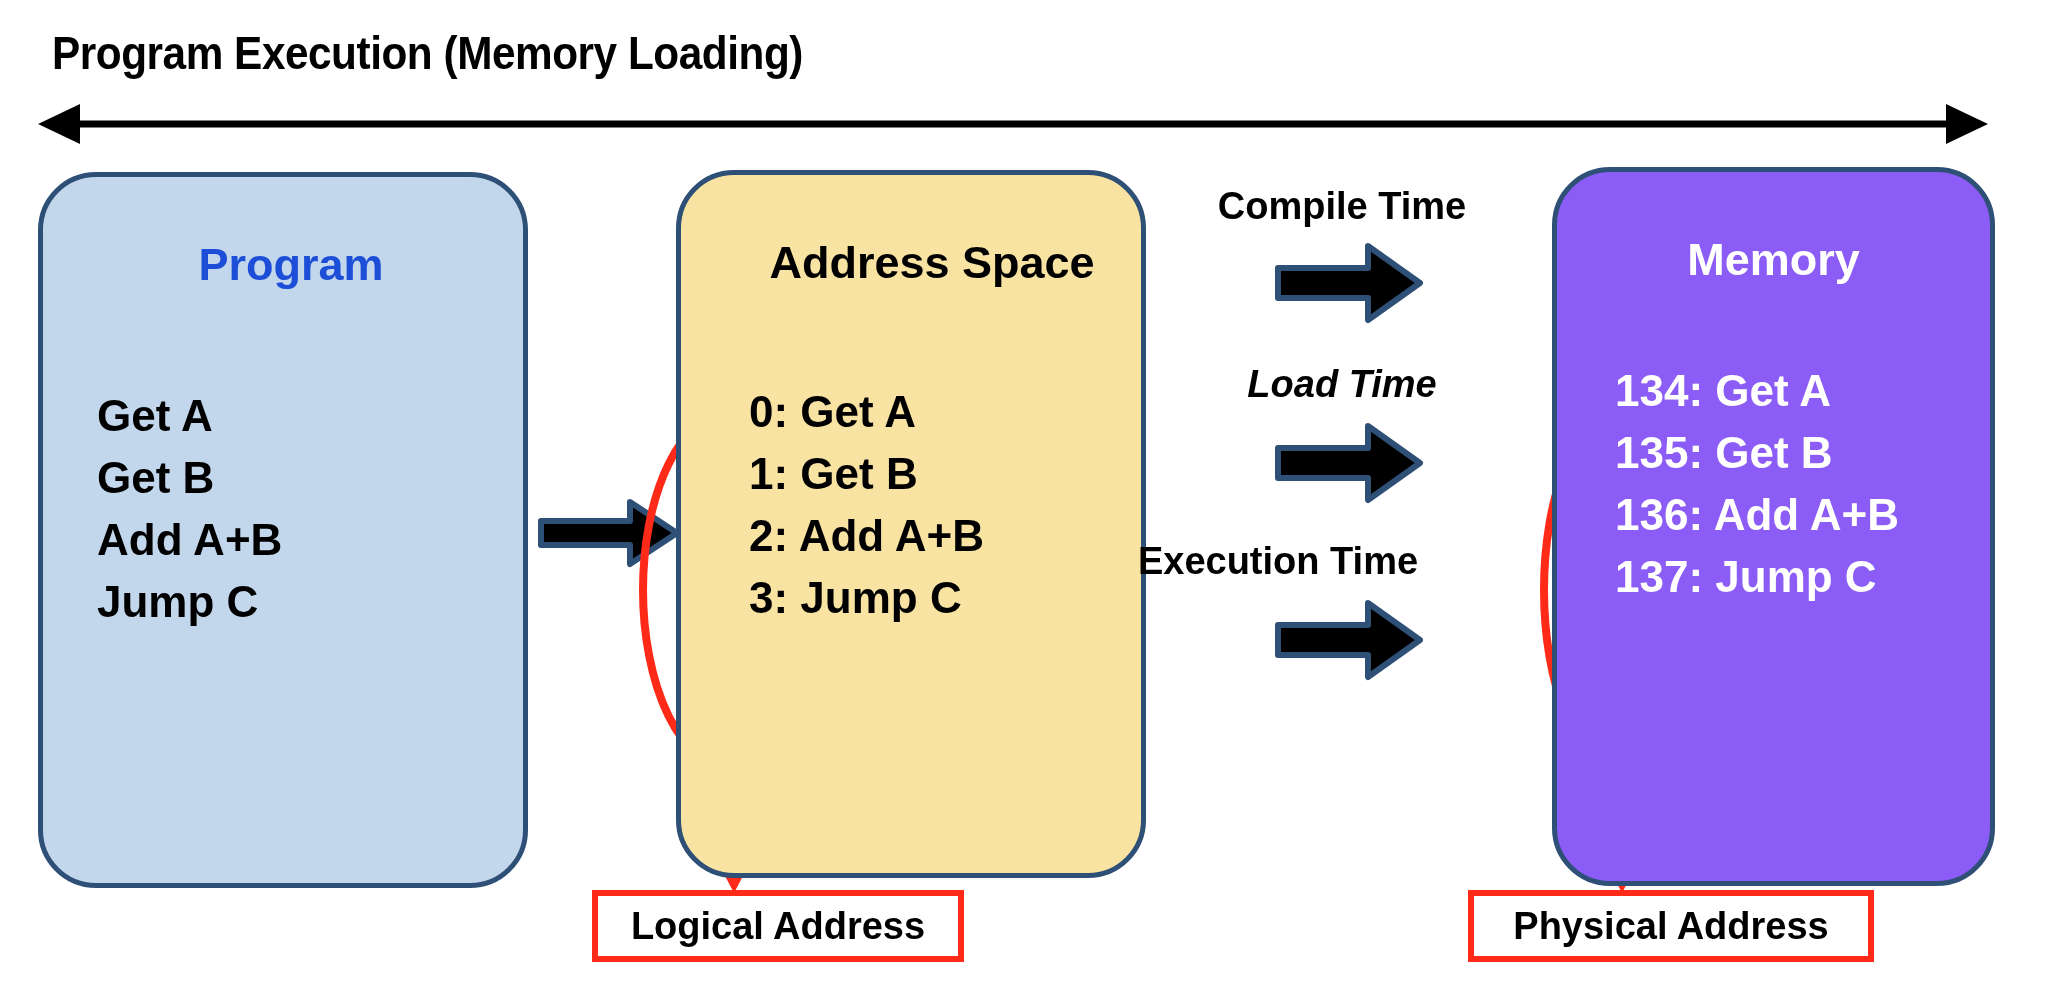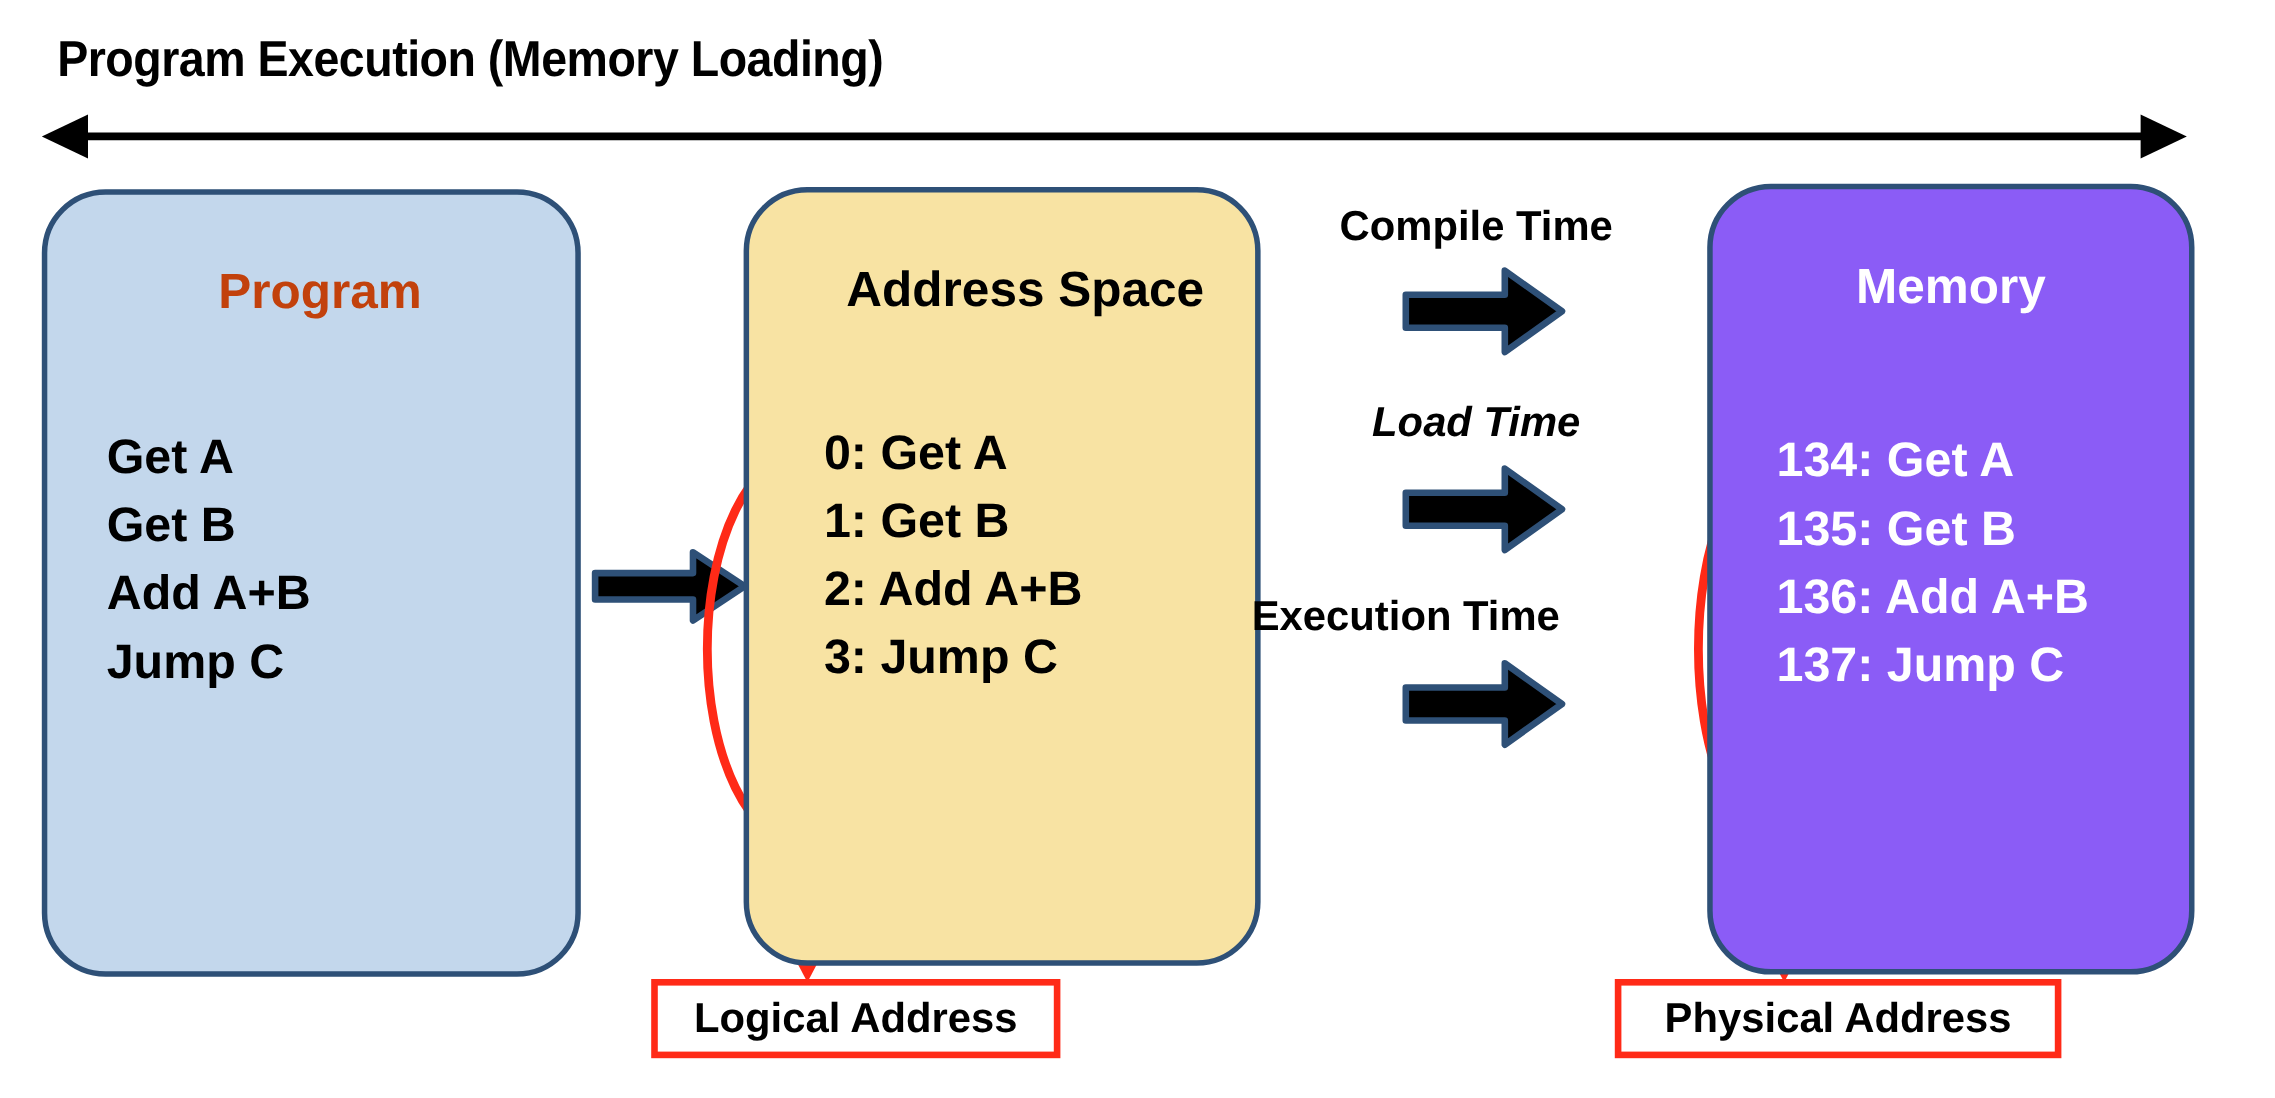--- a/index.html
+++ b/index.html
@@ -32,33 +32,33 @@
   #program-panel{left:38px;top:172px;width:490px;height:716px;background:#C3D7EC;}
   #address-space-panel{left:676px;top:170px;width:470px;height:708px;background:#F8E3A3;}
   #memory-panel{left:1552px;top:167px;width:443px;height:719px;background:#8b5cf6;}
 
   .panel-title{
     position:absolute;left:0;right:0;
     text-align:center;
     font-size:45px;font-weight:bold;
     white-space:nowrap;
   }
-  #program-panel .panel-title{top:62px;color:#c2410c;margin-left:16px;}
+  #program-panel .panel-title{top:62px;color:#1d4ed8;margin-left:16px;}
   #address-space-panel .panel-title{top:62px;color:#000;padding-left:42px;}
   #memory-panel .panel-title{top:62px;color:#ffffff;}
 
   .code-list{
     position:absolute;
     font-size:44px;font-weight:bold;
     line-height:62px;
     white-space:pre;
   }
   #program-lines{left:54px;top:208px;color:#000;}
   #address-lines{left:68px;top:206px;color:#000;}
-  #memory-lines{left:58px;top:216px;color:#ffffff;}
+  #memory-lines{left:58px;top:188px;color:#ffffff;}
 
   
   .stage-label{
     position:absolute;
     font-size:38px;font-weight:bold;color:#000;
     white-space:nowrap;text-align:center;
   }
   #compile-time-label{left:1182px;top:185px;width:320px;}
   #load-time-label{left:1182px;top:363px;width:320px;font-style:italic;}
   #execution-time-label{left:1108px;top:540px;width:340px;}

